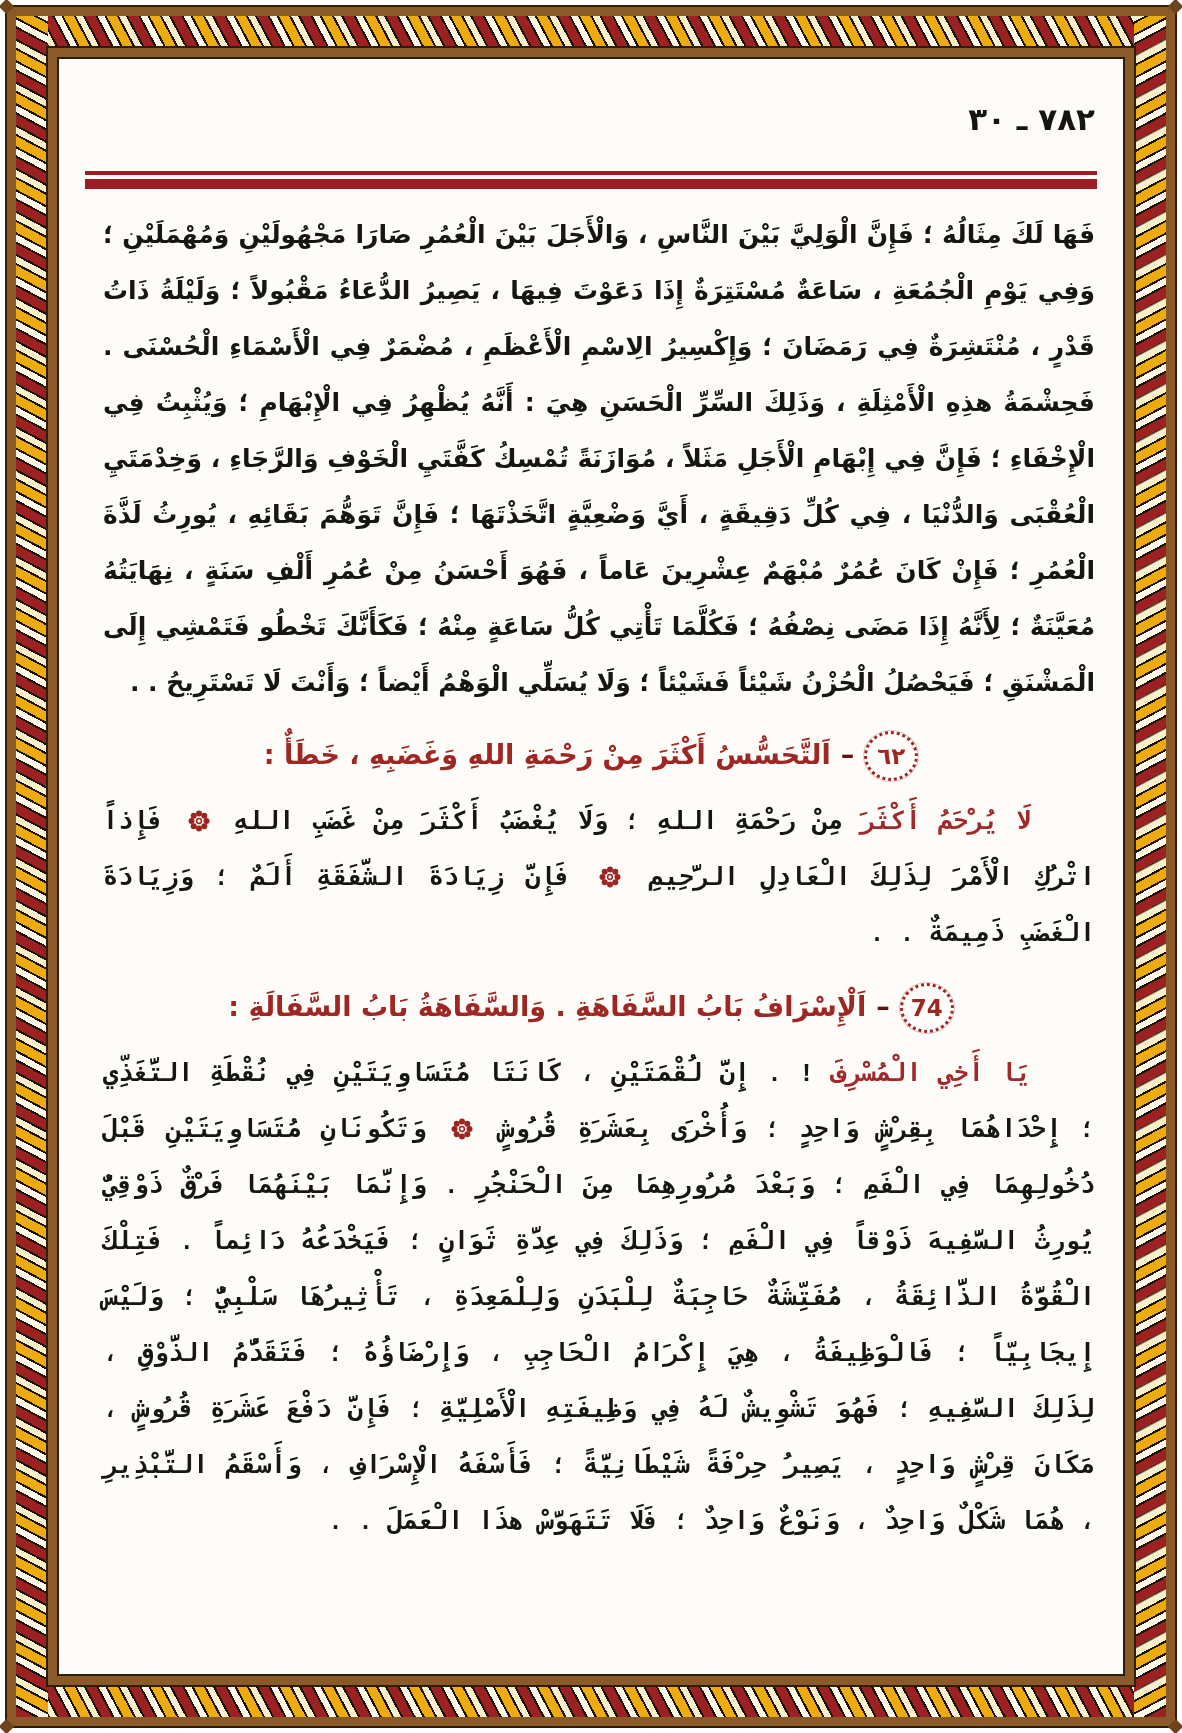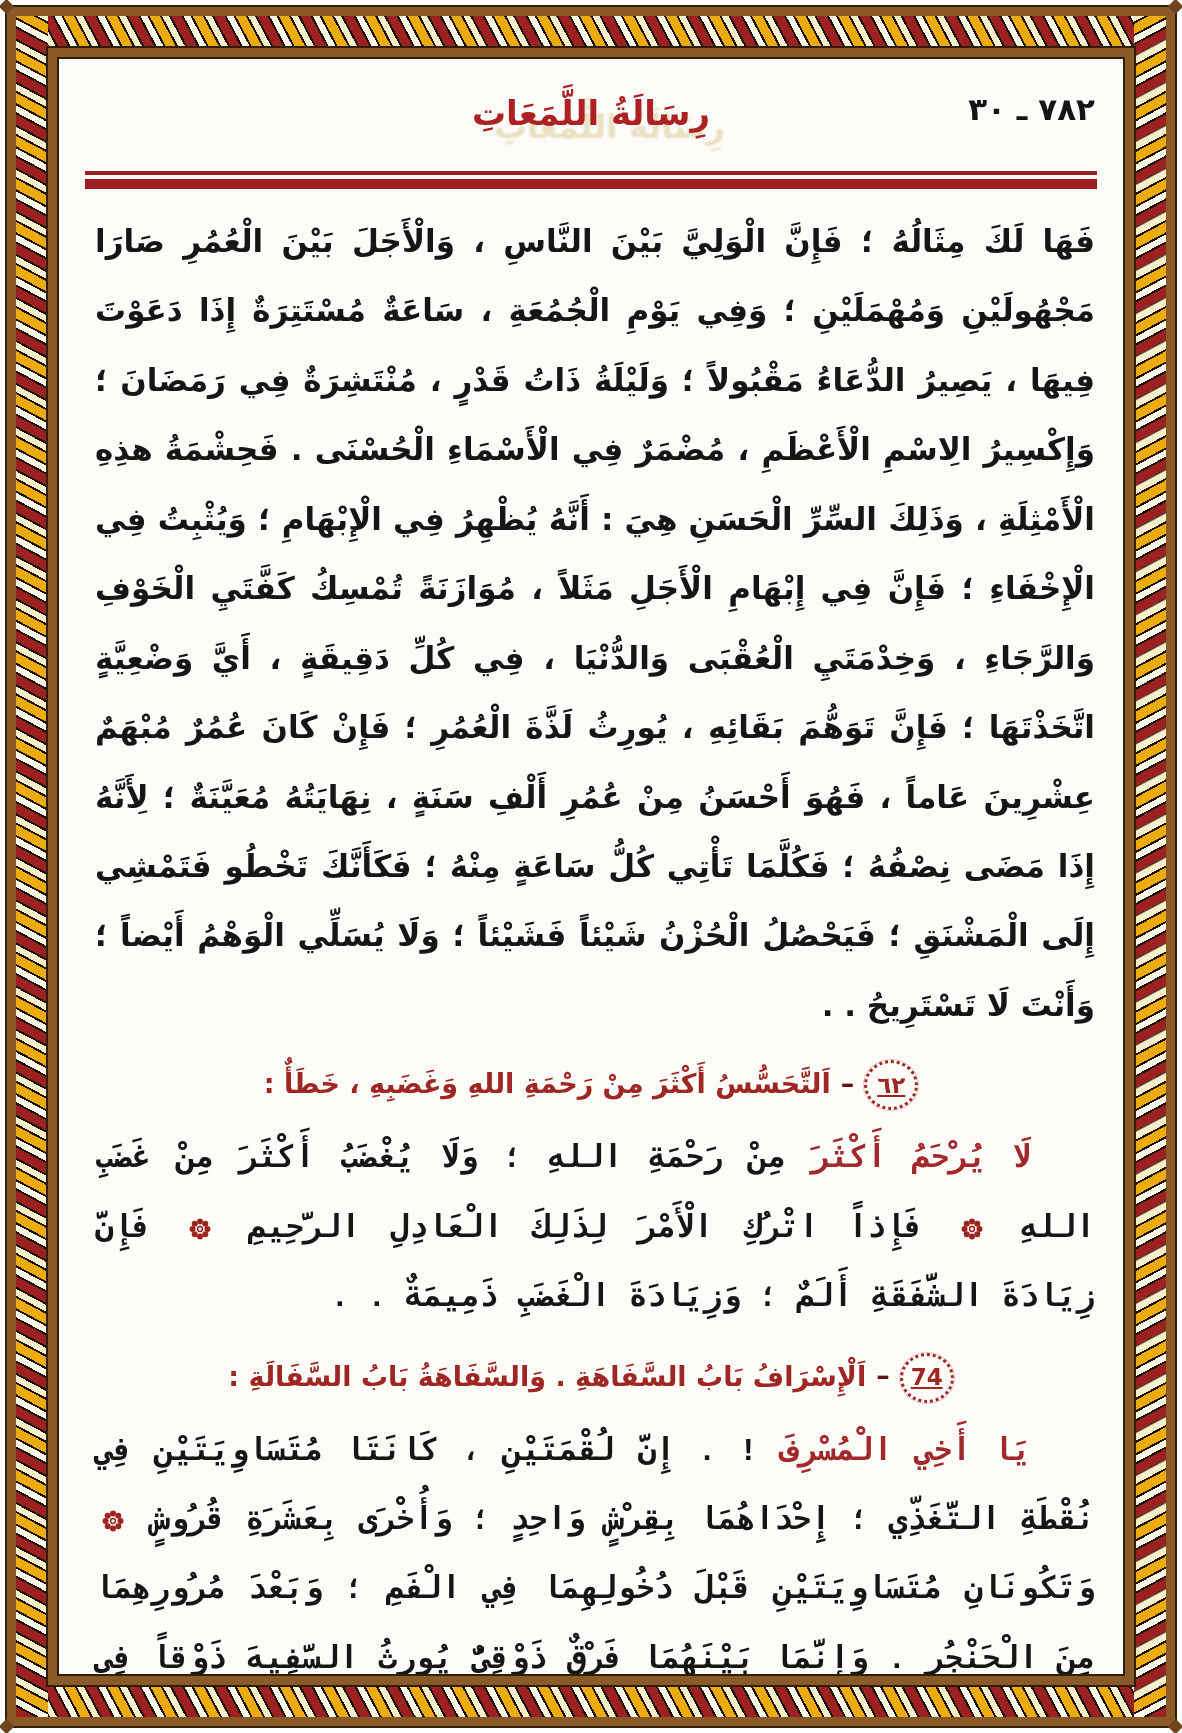--- a/index.html
+++ b/index.html
@@ -37,55 +37,54 @@
   .finial.tl{left:1px;top:1px;} .finial.tr{right:1px;top:1px;}
   .finial.bl{left:1px;bottom:1px;} .finial.br{right:1px;bottom:1px;}
 
   
   .inner{
     position:absolute;inset:59px;background:#fdfcf8;
     padding:16px 20px 0 20px;direction:rtl;box-sizing:border-box;overflow:hidden;
   }
   header{position:relative;height:94px;}
   .page-number{
-    position:absolute;right:8px;top:16px;font-size:31px;font-weight:bold;color:#161514;
+    position:absolute;right:8px;top:26px;font-size:31px;font-weight:bold;color:#161514;
     letter-spacing:1px;
   }
   .title-wrap{position:absolute;left:0;right:0;top:18px;text-align:center;height:60px;}
   .title-ghost{
     position:absolute;left:50%;top:14px;transform:translateX(-42%);
     font-size:33px;font-weight:bold;color:#c9b36a;opacity:.38;filter:blur(1px);
     white-space:nowrap;
   }
   .title{
     position:relative;margin:0;font-size:34px;font-weight:bold;color:#ad2024;
     display:inline-block;
   }
   .rule{margin:2px 6px 0 6px;}
   .rule-thin{height:4px;background:#9d1d22;}
   .rule-thick{height:10px;background:#9d1d22;margin-top:4px;}
 
   
   .body-text{padding:6px 8px 0 8px;}
   p.para{
-    margin:12px 0 10px 8px;font-size:31px;font-weight:700;line-height:2.24;
+    margin:12px 0 10px 16px;font-size:25px;font-weight:700;line-height:2.24;
     color:#171615;text-align:justify;text-justify:inter-word;
   }
   p.para.indent{text-indent:64px;font-family:Liberation Mono, monospace;}
   .red-lead{color:#a1292b;}
   h2.section-heading{
     margin:20px 0 14px 0;text-align:center;font-size:27px;font-weight:bold;
     color:#9e2723;line-height:1.6;
   }
   .medallion{
     display:inline-flex;align-items:center;justify-content:center;
     width:48px;height:44px;border:3px dotted #9e2723;border-radius:50%;
     font-size:23px;color:#9e2723;vertical-align:middle;margin-left:10px;
     box-shadow:0 0 0 1px rgba(158,39,35,.25);
-    text-decoration:underline;
   }
   .dash{color:#5c1413;margin-left:10px;}
   .rosette{width:24px;height:24px;vertical-align:-4px;margin:0 6px;}
 </style>
 </head>
 <body>
 
 <div class="page">
 
   <div class="frame-brown-outer"></div>
@@ -96,24 +95,20 @@
   <div class="frame-brown-inner"></div>
   <div class="finial tl"></div>
   <div class="finial tr"></div>
   <div class="finial bl"></div>
   <div class="finial br"></div>
 
   <div class="inner">
 
     <header>
       <div class="page-number">٧٨٢ ـ ٣٠</div>
-      <div class="title-wrap">
-        <div class="title-ghost">رِسَالَةُ اللَّمَعَاتِ</div>
-        <h1 class="title">رِسَالَةُ اللَّمَعَاتِ</h1>
-      </div>
     </header>
 
     <div class="rule">
       <div class="rule-thin"></div>
       <div class="rule-thick"></div>
     </div>
 
     <div class="body-text">
 
       <p class="para">فَهَا لَكَ مِثَالُهُ ؛ فَإِنَّ الْوَلِيَّ بَيْنَ النَّاسِ ، وَالْأَجَلَ بَيْنَ الْعُمُرِ صَارَا مَجْهُولَيْنِ وَمُهْمَلَيْنِ ؛ وَفِي يَوْمِ الْجُمُعَةِ ، سَاعَةٌ مُسْتَتِرَةٌ إِذَا دَعَوْتَ فِيهَا ، يَصِيرُ الدُّعَاءُ مَقْبُولاً ؛ وَلَيْلَةُ ذَاتُ قَدْرٍ ، مُنْتَشِرَةٌ فِي رَمَضَانَ ؛ وَإِكْسِيرُ الِاسْمِ الْأَعْظَمِ ، مُضْمَرٌ فِي الْأَسْمَاءِ الْحُسْنَى . فَحِشْمَةُ هذِهِ الْأَمْثِلَةِ ، وَذَلِكَ السِّرِّ الْحَسَنِ هِيَ : أَنَّهُ يُظْهِرُ فِي الْإِبْهَامِ ؛ وَيُثْبِتُ فِي الْإِخْفَاءِ ؛ فَإِنَّ فِي إِبْهَامِ الْأَجَلِ مَثَلاً ، مُوَازَنَةً تُمْسِكُ كَفَّتَيِ الْخَوْفِ وَالرَّجَاءِ ، وَخِدْمَتَيِ الْعُقْبَى وَالدُّنْيَا ، فِي كُلِّ دَقِيقَةٍ ، أَيَّ وَضْعِيَّةٍ اتَّخَذْتَهَا ؛ فَإِنَّ تَوَهُّمَ بَقَائِهِ ، يُورِثُ لَذَّةَ الْعُمُرِ ؛ فَإِنْ كَانَ عُمُرٌ مُبْهَمٌ عِشْرِينَ عَاماً ، فَهُوَ أَحْسَنُ مِنْ عُمُرِ أَلْفِ سَنَةٍ ، نِهَايَتُهُ مُعَيَّنَةٌ ؛ لِأَنَّهُ إِذَا مَضَى نِصْفُهُ ؛ فَكُلَّمَا تَأْتِي كُلُّ سَاعَةٍ مِنْهُ ؛ فَكَأَنَّكَ تَخْطُو فَتَمْشِي إِلَى الْمَشْنَقِ ؛ فَيَحْصُلُ الْحُزْنُ شَيْئاً فَشَيْئاً ؛ وَلَا يُسَلِّي الْوَهْمُ أَيْضاً ؛ وَأَنْتَ لَا تَسْتَرِيحُ . .</p>

